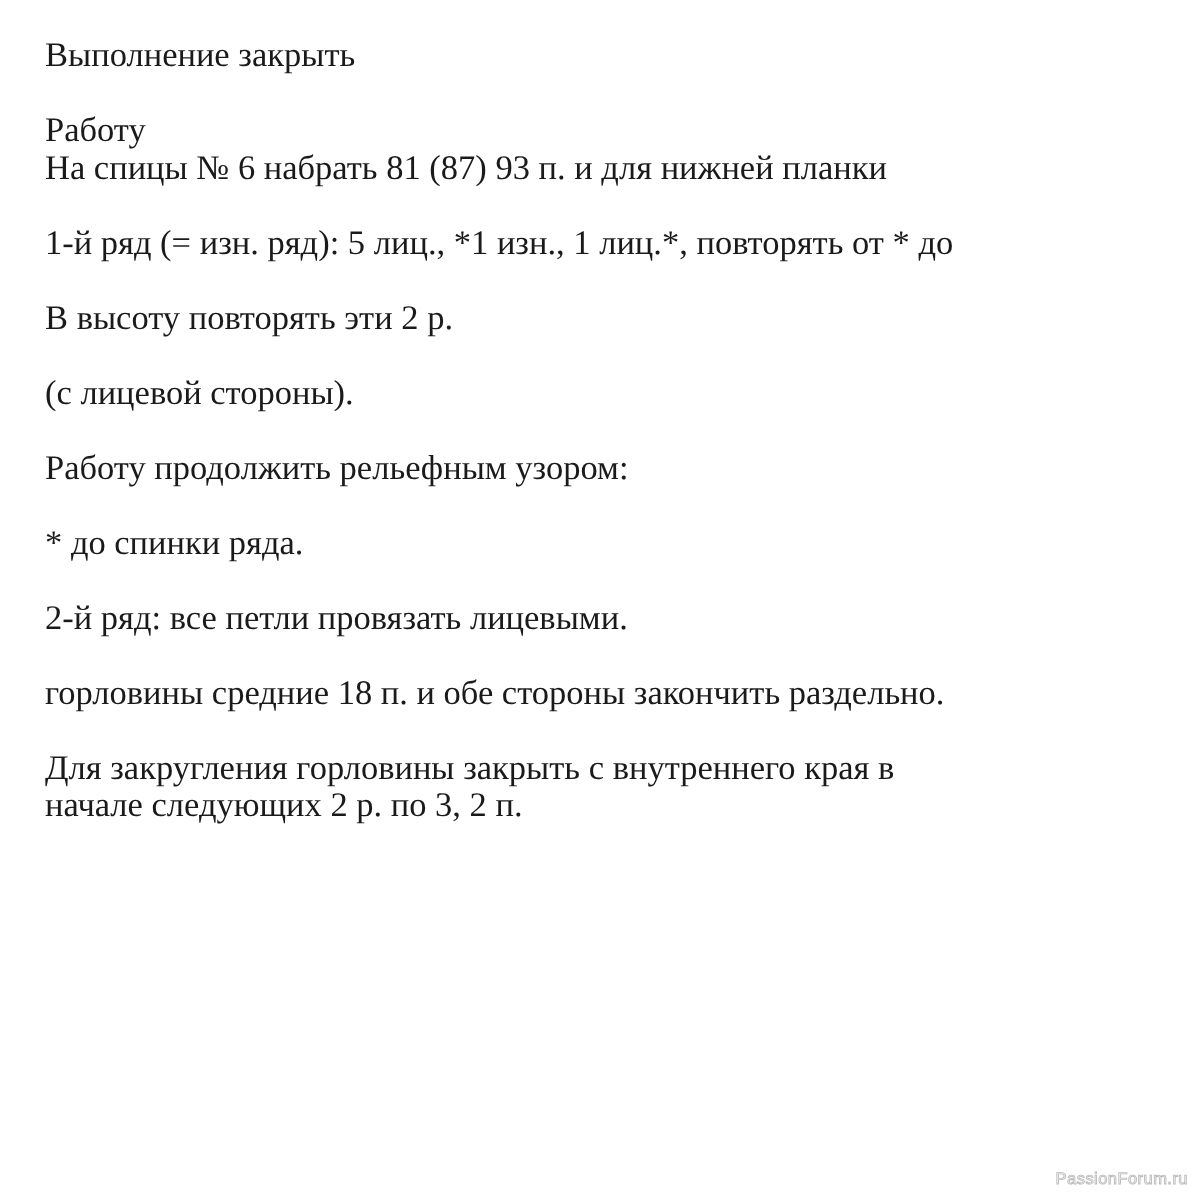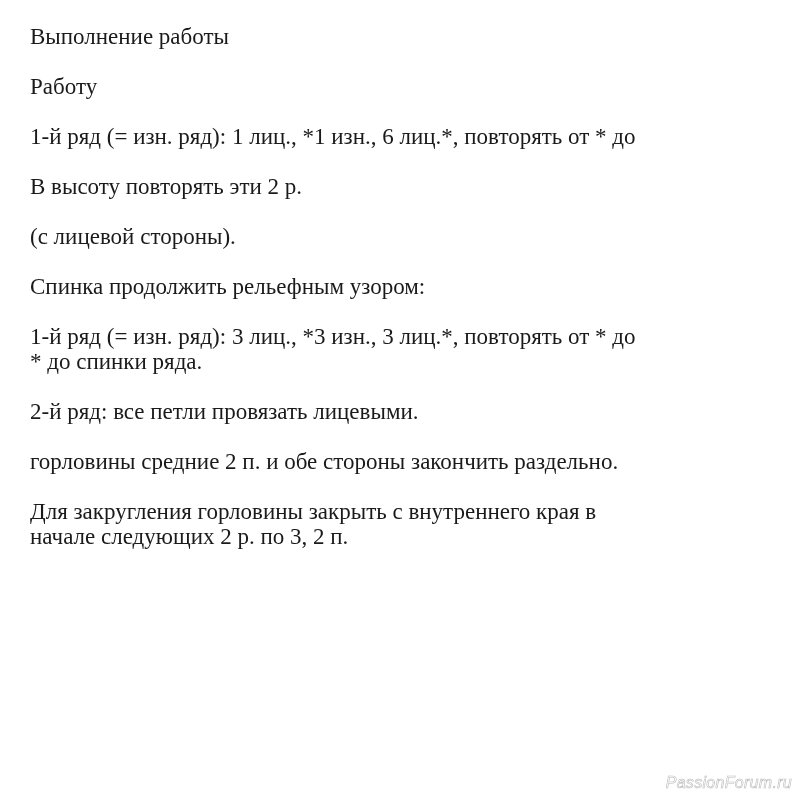--- a/index.html
+++ b/index.html
@@ -1,41 +1,41 @@
 <!DOCTYPE html>
 <html><head>
 <meta charset="utf-8">
 <style>
   html,body{margin:0;padding:0;background:#fff;}
   body{width:800px;height:800px;position:relative;overflow:hidden;}
   .page{position:absolute;left:30px;top:24px;width:760px;font-family:"Liberation Serif","DejaVu Serif",serif;font-size:23px;line-height:25px;color:#1a1a1a;}
   .line{display:block;white-space:nowrap;height:25px;}
   .gap{display:block;height:25px;}
-  .wm{position:absolute;right:8px;bottom:8px;font-family:"Liberation Sans","DejaVu Sans",sans-serif;font-size:16px;color:#fff;-webkit-text-stroke:0.6px #bbb;letter-spacing:0.3px;font-style:italic;}
+  .wm{position:absolute;right:8px;bottom:8px;font-family:"Liberation Sans","DejaVu Sans",sans-serif;font-size:11px;color:#fff;-webkit-text-stroke:0.6px #bbb;letter-spacing:0.3px;}
 </style>
 </head>
 <body>
 
 <div class="page">
-  <span class="line">Выполнение работы</span>
+  <span class="line">Выполнение закрыть</span>
   <span class="gap"></span>
   <span class="line">Работу</span>
+  <span class="line">На спицы № 6 набрать 81 (87) 93 п. и для нижней планки</span>
   <span class="gap"></span>
-  <span class="line">1-й ряд (= изн. ряд): 1 лиц., *1 изн., 6 лиц.*, повторять от * до</span>
+  <span class="line">1-й ряд (= изн. ряд): 5 лиц., *1 изн., 1 лиц.*, повторять от * до</span>
   <span class="gap"></span>
   <span class="line">В высоту повторять эти 2 р.</span>
   <span class="gap"></span>
   <span class="line">(с лицевой стороны).</span>
   <span class="gap"></span>
-  <span class="line">Спинка продолжить рельефным узором:</span>
+  <span class="line">Работу продолжить рельефным узором:</span>
   <span class="gap"></span>
-  <span class="line">1-й ряд (= изн. ряд): 3 лиц., *3 изн., 3 лиц.*, повторять от * до</span>
   <span class="line">* до спинки ряда.</span>
   <span class="gap"></span>
   <span class="line">2-й ряд: все петли провязать лицевыми.</span>
   <span class="gap"></span>
-  <span class="line">горловины средние 2 п. и обе стороны закончить раздельно.</span>
+  <span class="line">горловины средние 18 п. и обе стороны закончить раздельно.</span>
   <span class="gap"></span>
   <span class="line">Для закругления горловины закрыть с внутреннего края в</span>
   <span class="line">начале следующих 2 р. по 3, 2 п.</span>
 </div>
 
 <div class="wm">PassionForum.ru</div>
 
 </body></html>

